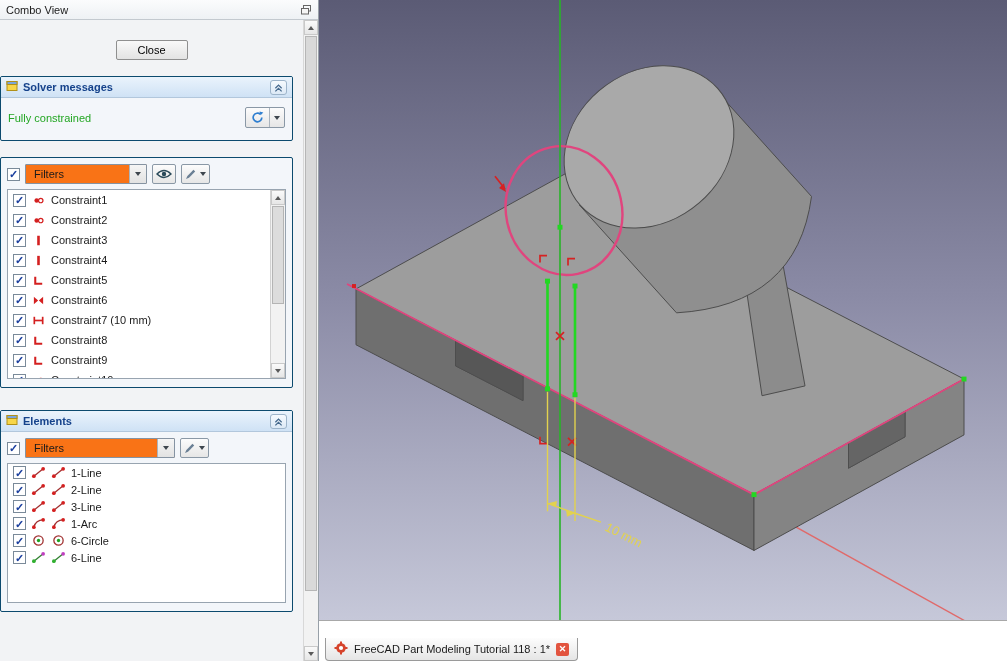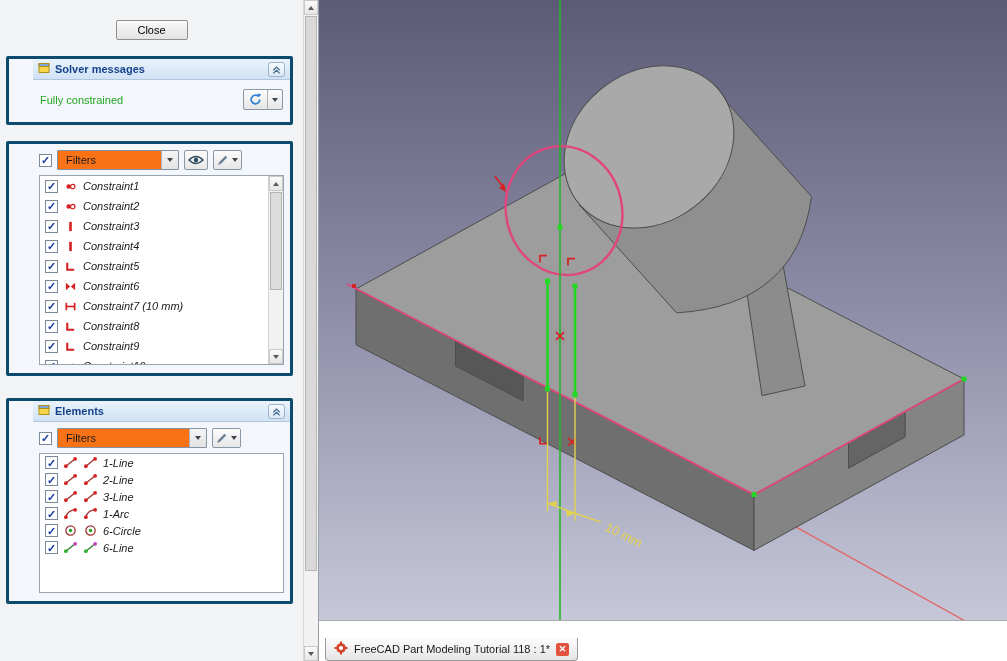--- a/index.html
+++ b/index.html
@@ -40,22 +40,22 @@
   .panel-body { flex:1; display:flex; overflow:hidden; }
   .task-scroll { flex:1; overflow:hidden; padding-top:20px; }
 
   .close-btn {
     display:block; margin:0 auto 0; width:72px; height:20px;
     background:linear-gradient(#f9f9f9,#e3e3e3); border:1px solid #8f8f8f;
     border-radius:2px; font-family:inherit; font-size:11px;
   }
 
   .sec {
-    border:3px solid #0c4a6e; border-radius:2px; background:#f3f6fa;
-    margin:16px 10px 0 6px; overflow:hidden;padding-left:24px;
+    border:1px solid #0c4a6e; border-radius:2px; background:#f3f6fa;
+    margin:16px 10px 0 0; overflow:hidden;
   }
   .sec-h {
     height:21px; display:flex; align-items:center; gap:5px; padding:0 5px;
     background:linear-gradient(#eaf3fc,#cfe2f5); border-bottom:1px solid #b2c7dc;
   }
   .sec-title { color:var(--header_blue,#15428b); font-weight:bold; }
   .col-btn {
     margin-left:auto; width:17px; height:15px; border:1px solid #9db4ca;
     border-radius:3px; background:linear-gradient(#f6fafe,#dce9f6);
     display:flex; align-items:center; justify-content:center;
@@ -94,21 +94,21 @@
 
   .listbox {
     margin:0 6px 8px; background:#ffffff; border:1px solid #98a4b0;
     position:relative; overflow:hidden;
   }
   .listbox.constraints { height:190px; }
   .listbox.elements { height:140px; }
   .lrow { height:20px; display:flex; align-items:center; gap:5px; padding-left:5px; }
   .listbox.elements .lrow { height:17px; }
   .ci { display:inline-flex; width:15px; justify-content:center; flex:0 0 auto; }
-  .rlb { white-space:nowrap;font-style:italic; }
+  .rlb { white-space:nowrap; }
 
   
   .in-sb { position:absolute; top:0; right:0; bottom:0; width:15px;
     background:#f2f2f2; border-left:1px solid #d2d2d2; }
   .sb-btn { height:15px; display:flex; align-items:center; justify-content:center;
     background:linear-gradient(#fafafa,#e6e6e6); border:1px solid #c9c9c9; }
   .sb-btn.bottom { position:absolute; bottom:0; left:0; right:0; }
   .tri-up { width:0;height:0;border-left:3.5px solid transparent;border-right:3.5px solid transparent;border-bottom:4.5px solid #5a5a5a; }
   .tri-down { width:0;height:0;border-left:3.5px solid transparent;border-right:3.5px solid transparent;border-top:4.5px solid #5a5a5a; }
   .in-thumb { position:absolute; top:16px; left:1px; right:1px; height:98px;
@@ -147,20 +147,29 @@
     color:#fff; font-size:9px; font-weight:bold; display:flex; align-items:center;
     justify-content:center; line-height:1; }
 </style>
 </head>
 <body>
 
 <div class="app">
 
   <div class="left-panel">
 
+    <div class="panel-titlebar">
+      <span>Combo View</span>
+      <span class="float-icon">
+        <svg width="12" height="12" viewBox="0 0 12 12">
+          <rect x="3.5" y="1.5" width="7" height="5.5" fill="none" stroke="#666"></rect>
+          <rect x="1.5" y="4.5" width="7" height="5.5" fill="#f5f5f5" stroke="#666"></rect>
+        </svg>
+      </span>
+    </div>
 
 
     <div class="panel-body">
       <div class="task-scroll">
 
         <button class="close-btn">Close</button>
 
         <section class="sec">
           <div class="sec-h">
             <span>

